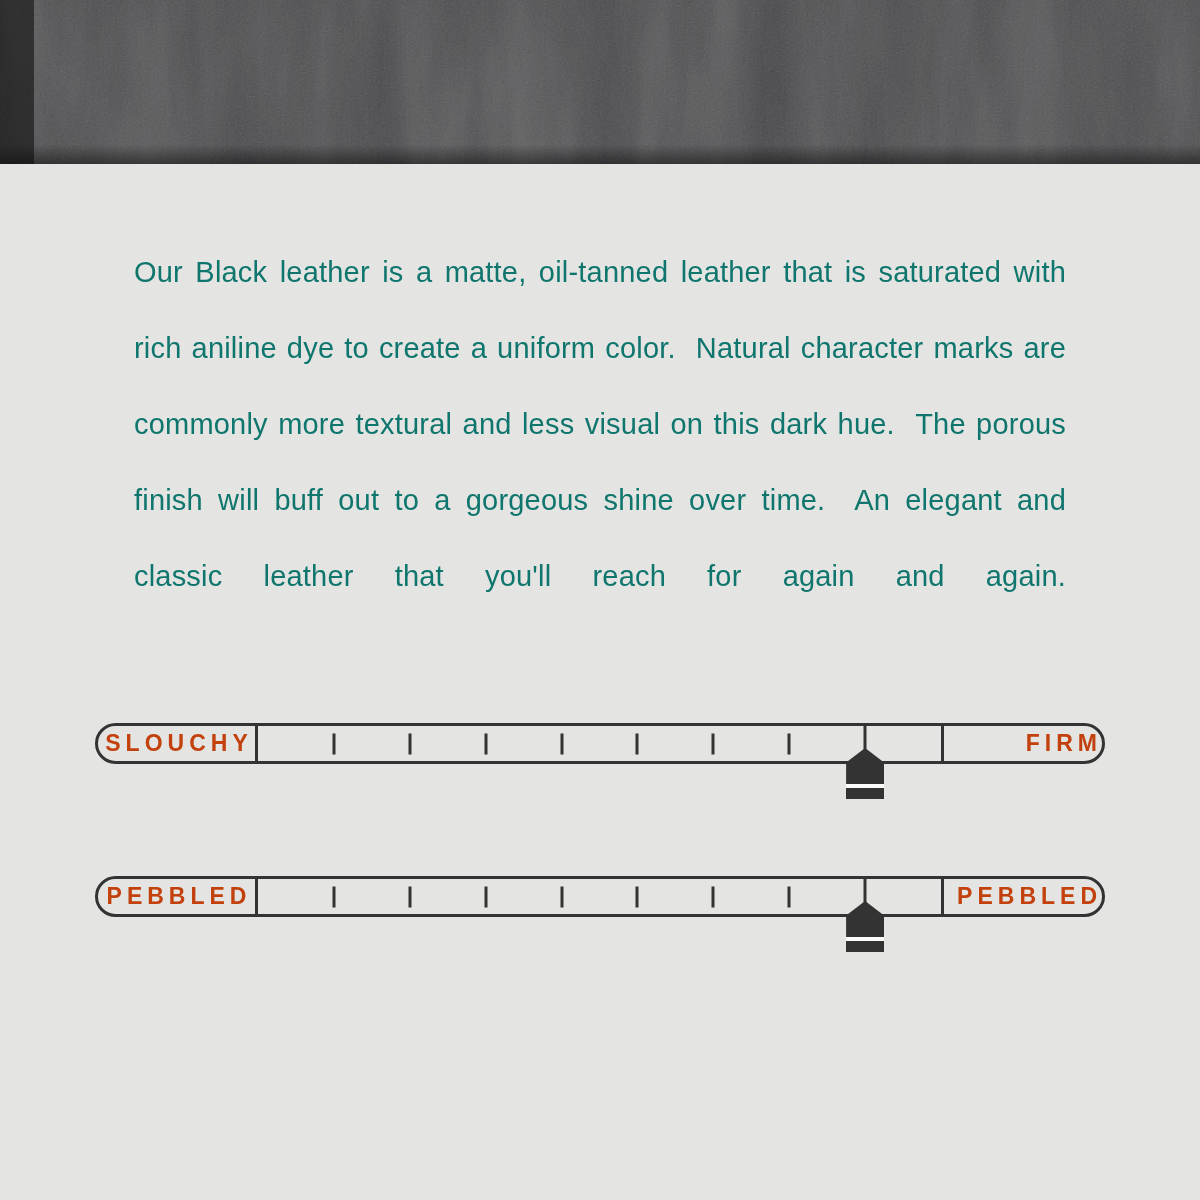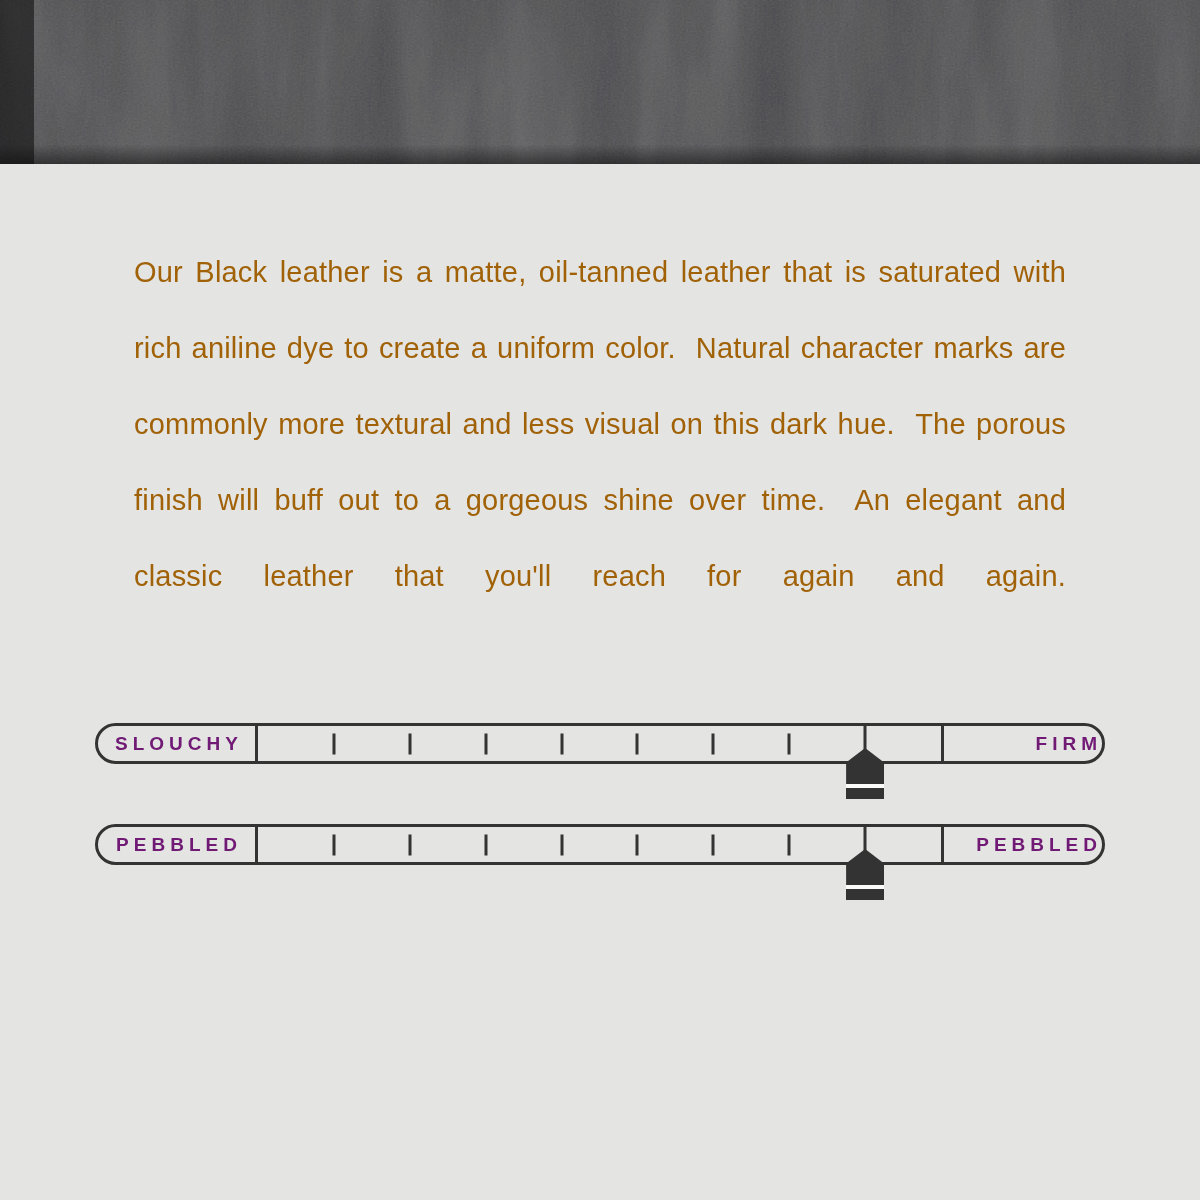--- a/index.html
+++ b/index.html
@@ -37,52 +37,52 @@
     white-space: nowrap;
   }
 
   
   .description {
     width: 932px;
     margin: 70px auto 0 auto;
     font-size: 29px;
     line-height: 76px;
     letter-spacing: 0.2px;
-    color: #a16207;
+    color: #0f766e;
     text-align: justify;
     text-align-last: justify;
     white-space: pre-wrap;
   }
 
   
   .scales {
     width: 1010px;
     margin: 109px auto 0 auto;
   }
   .scale {
     position: relative;
     display: flex;
     height: 35px;
     border: 3px solid #333333;
     border-radius: 22px;
   }
-  .scale + .scale { margin-top: 60px; }
+  .scale + .scale { margin-top: 112px; }
   .scale-cell {
     display: flex;
     align-items: center;
     justify-content: center;
   }
   .scale-left  { width: 157px; border-right: 3px solid #333333; }
   .scale-right { width: 158px; border-left: 3px solid #333333; justify-content: flex-end; }
   .scale-label {
-    font-size: 19px;
+    font-size: 23px;
     font-weight: 700;
     letter-spacing: 5px;
     text-indent: 5px;
-    color: #701a75;
+    color: #c2410c;
     white-space: nowrap;
   }
   .scale-track {
     position: relative;
     flex: 1;
   }
   .tick {
     position: absolute;
     top: 50%;
     width: 3px;

